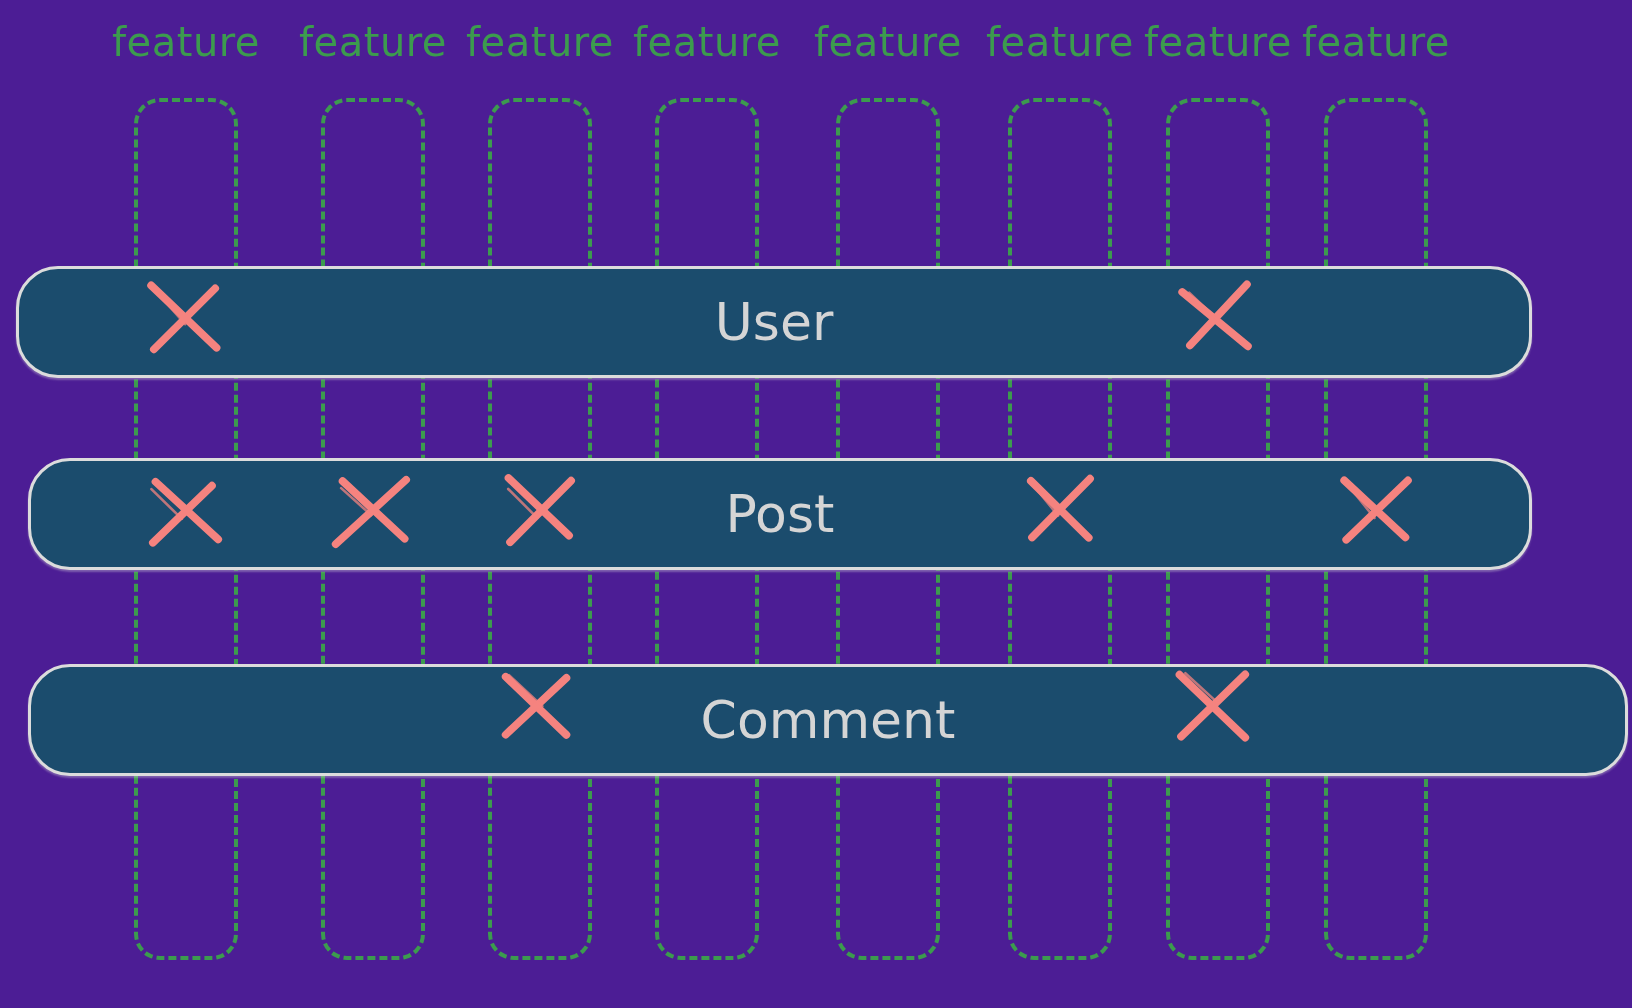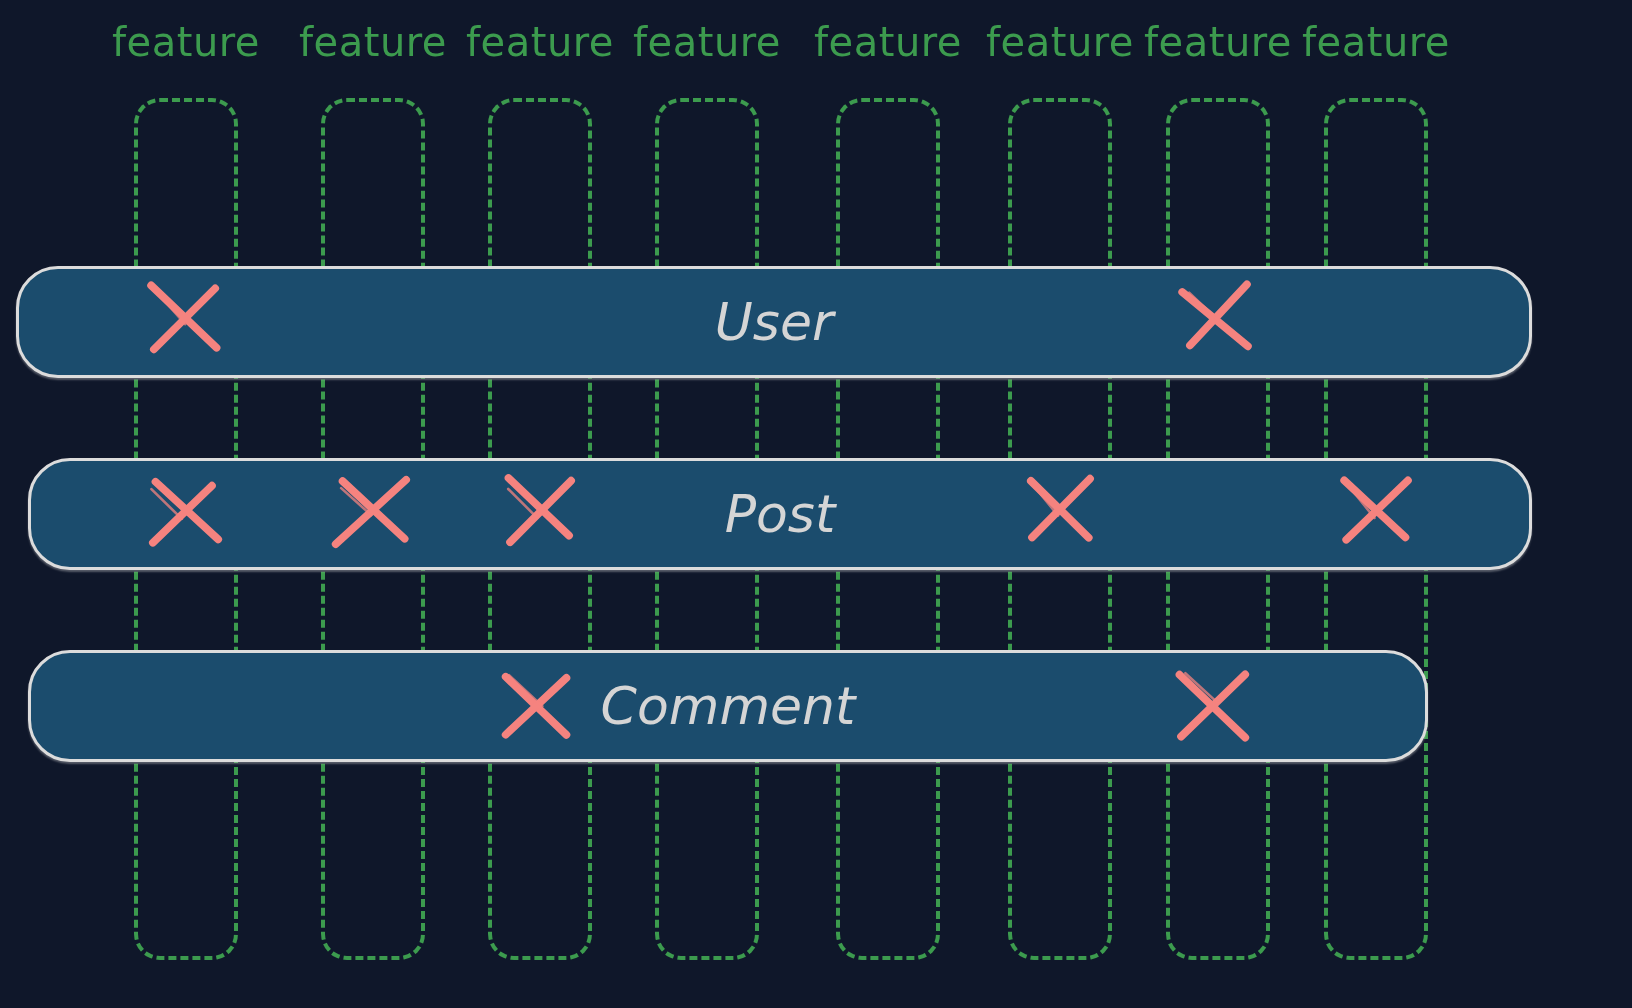--- a/index.html
+++ b/index.html
@@ -1,19 +1,19 @@
 <!DOCTYPE html>
 <html><head>
 <meta charset="utf-8">
 <style>
   html,body{margin:0;padding:0;background:#000;}
   #stage{
     position:relative;
     width:1632px;height:1008px;
-    background:#0f172a;
+    background:#4c1d95;
     overflow:hidden;
     font-family:"DejaVu Sans", sans-serif;
   }
   
   .col-box{
     position:absolute;
     box-sizing:border-box;
     border:4px dashed #3c9b4e;
     border-radius:26px;
     background:transparent;
@@ -43,21 +43,20 @@
   }
   .entity-label{
     position:absolute;
     top:50%;left:50%;
     transform:translate(-50%,-50%);
     color:#d5d5d5;
     font-size:52px;
     line-height:1;
     white-space:nowrap;
     font-family:"DejaVu Sans", sans-serif;
-    font-style:italic;
   }
   
   .xmark{
     position:absolute;
     width:86px;height:86px;
     transform:translate(-50%,-50%);
     pointer-events:none;
   }
   .xmark svg{display:block;width:100%;height:100%;}
 </style>
@@ -88,21 +87,21 @@
       <div class="feature-label" style="left: 1376px; top: 22px;">feature</div>
     </div>
 
   <div id="rows-layer">
       <div class="entity-row" style="left: 16px; top: 266px; width: 1516px; height: 112px;">
         <div class="entity-label">User</div>
       </div>
       <div class="entity-row" style="left: 28px; top: 458px; width: 1504px; height: 112px; padding-left: 24px;">
         <div class="entity-label">Post</div>
       </div>
-      <div class="entity-row" style="left: 28px; top: 650px; width: 1400px; height: 112px;">
+      <div class="entity-row" style="left: 28px; top: 664px; width: 1600px; height: 112px;">
         <div class="entity-label">Comment</div>
       </div>
     </div>
 
 <div class="xmark" style="left: 186px; top: 322px;">
       <svg viewBox="0 0 100 100">
         <path d="M9.44050894519205,7.443424621706072 L85.51940005435608,79.95245141010673" stroke="#f5837f" stroke-width="9" stroke-linecap="round" fill="none"></path>
         <path d="M83.93427092833736,10.894932443785365 L12.646122196994838,81.83929894924222" stroke="#f5837f" stroke-width="9" stroke-linecap="round" fill="none"></path>
         <path d="M15.712807676500233,14.636643848367385 L49.04960707631835,52.54062838092614" stroke="#f5837f" stroke-width="3" stroke-linecap="round" fill="none" opacity=".75"></path>
       </svg>

